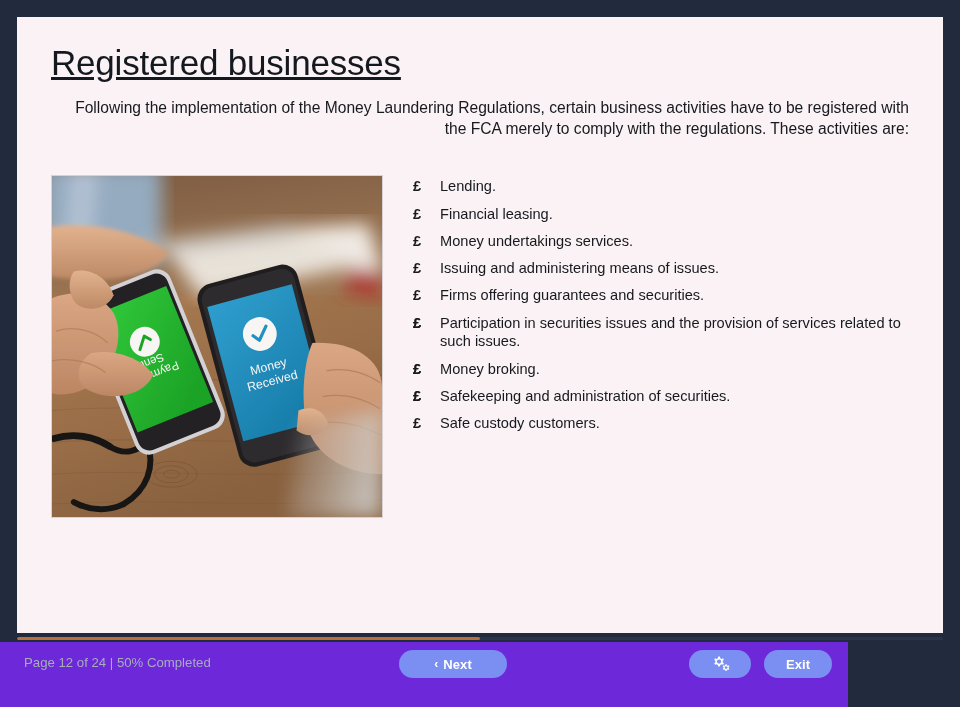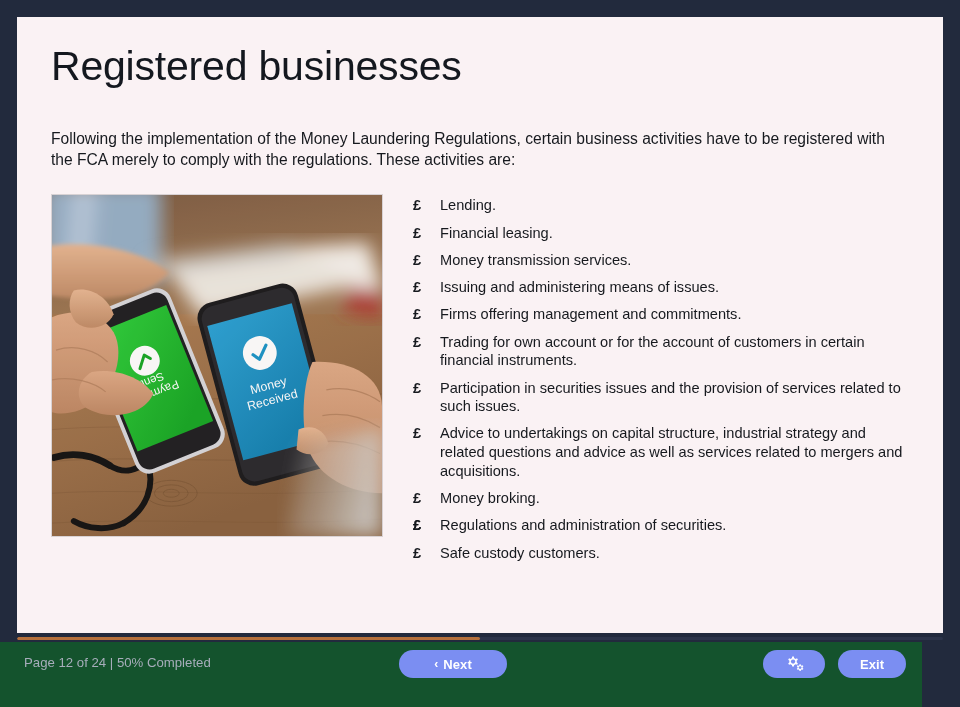--- a/index.html
+++ b/index.html
@@ -25,34 +25,36 @@
     height: 616px;
     background: #faf2f4;
     overflow: hidden;
   }
 
   #slide-inner {
     padding: 26px 34px 0 34px;
   }
 
   #slide-title {
-    font-size: 41px;
+    font-size: 35px;
     font-weight: 400;
     color: #14181f;
     letter-spacing: -0.2px;
     line-height: 1.15;
-    margin-bottom: 38px;
+    margin-bottom: 14px;
+    text-decoration: underline;
   }
 
   #slide-intro {
     font-size: 15.6px;
     line-height: 1.35;
     color: #16191e;
     max-width: 858px;
-    margin-bottom: 24px;
+    margin-bottom: 36px;
+    text-align: right;
   }
 
   
   #slide-body {
     display: flex;
     align-items: flex-start;
   }
 
   #slide-photo-wrap {
     width: 332px;
@@ -109,23 +111,23 @@
     height: 100%;
     background: #b5703c;
     border-radius: 2px;
   }
 
   
   #footer {
     position: absolute;
     left: 0;
     top: 642px;
-    width: 922px;
+    width: 848px;
     height: 65px;
-    background: #14532d;
+    background: #6d28d9;
   }
 
   #progress-label {
     position: absolute;
     left: 24px;
     top: 13px;
     font-size: 13.2px;
     color: #a7adbb;
     white-space: nowrap;
   }
@@ -317,29 +319,29 @@
           <g filter="url(#soft3)" opacity="0.9">
             <path d="M250 250 L332 236 L332 343 L236 343 Z" fill="url(#blurglass)"></path>
           </g>
           <rect width="332" height="343" fill="#7a5333" opacity="0.05"></rect>
         </svg>
       </div>
 
       <ul id="activity-list">
           <li><span class="bullet">£</span><span>Lending.</span></li>
           <li><span class="bullet">£</span><span>Financial leasing.</span></li>
-          <li><span class="bullet">£</span><span>Money transmission services.</span></li>
+          <li><span class="bullet">£</span><span>Money undertakings services.</span></li>
           <li><span class="bullet">£</span><span>Issuing and administering means of issues.</span></li>
-          <li><span class="bullet">£</span><span>Firms offering management and commitments.</span></li>
-          <li><span class="bullet">£</span><span>Trading for own account or for the account of customers in certain financial instruments.</span></li>
+          <li><span class="bullet">£</span><span>Firms offering guarantees and securities.</span></li>
+          <li><span class="bullet">£</span></li>
           <li><span class="bullet">£</span><span>Participation in securities issues and the provision of services related to such issues.</span></li>
-          <li><span class="bullet">£</span><span>Advice to undertakings on capital structure, industrial strategy and related questions and advice as well as services related to mergers and acquisitions.</span></li>
+          <li><span class="bullet">£</span></li>
           <li><span class="bullet">£</span><span>Money broking.</span></li>
           <li><span class="bullet">£</span></li>
-          <li><span class="bullet">£</span><span>Regulations and administration of securities.</span></li>
+          <li><span class="bullet">£</span><span>Safekeeping and administration of securities.</span></li>
           <li><span class="bullet">£</span><span>Safe custody customers.</span></li>
         </ul>
 
     </div>
   </div>
 </div>
 
 <div id="progress-track">
   <div id="progress-fill" style="width: 50%; background: rgb(181, 112, 60);"></div>
 </div>

